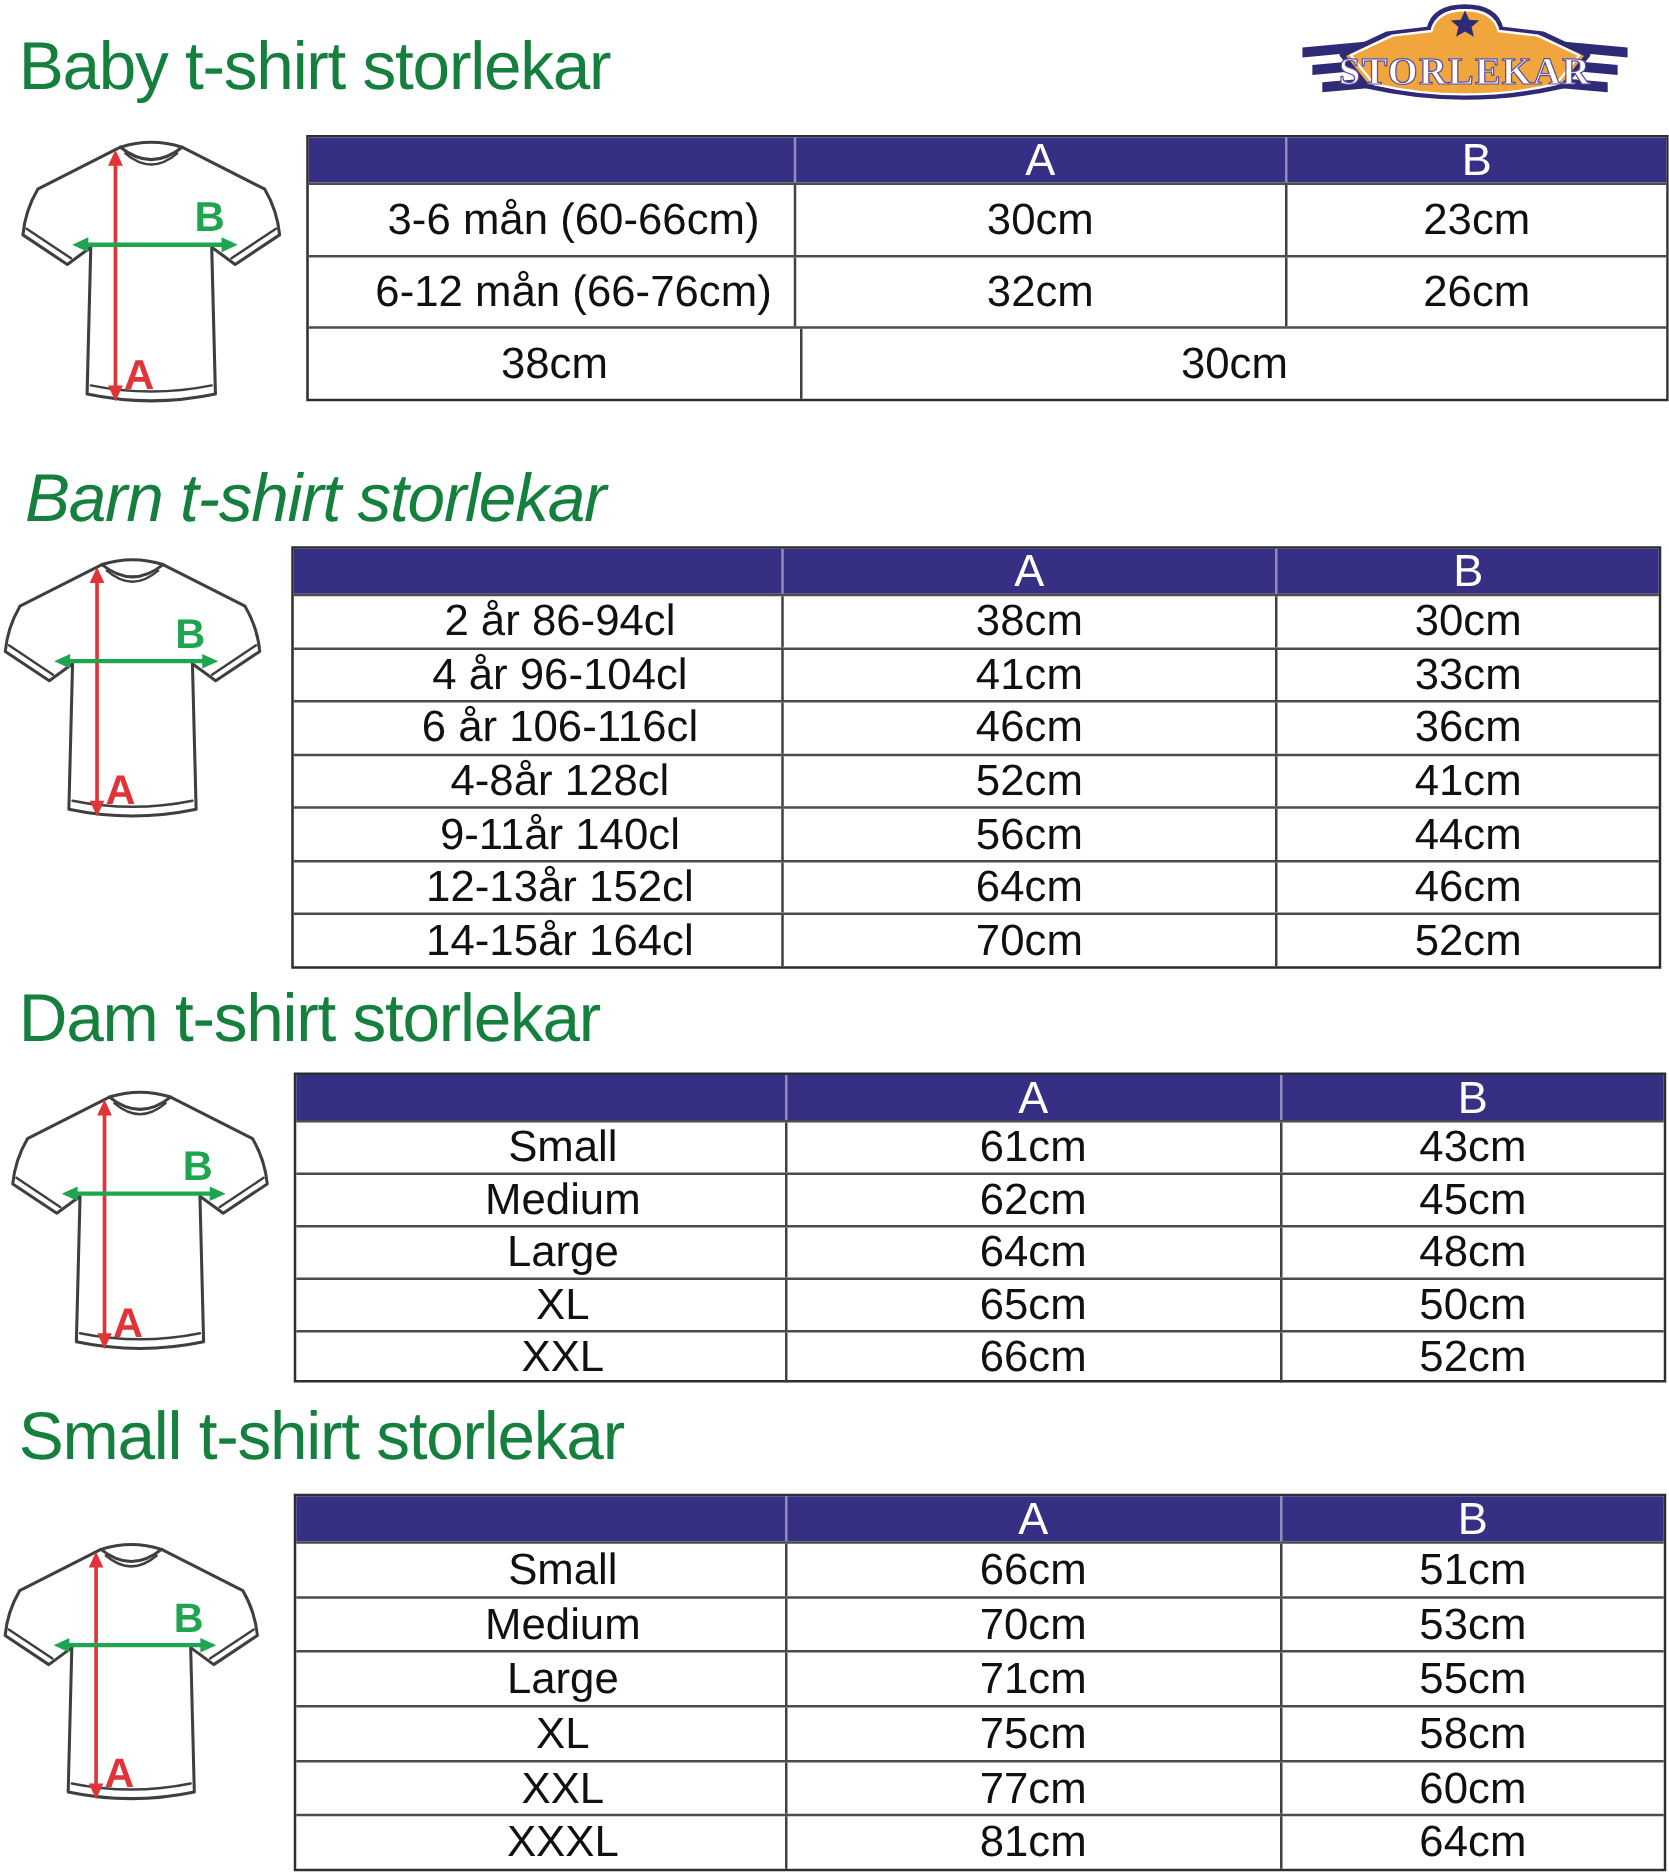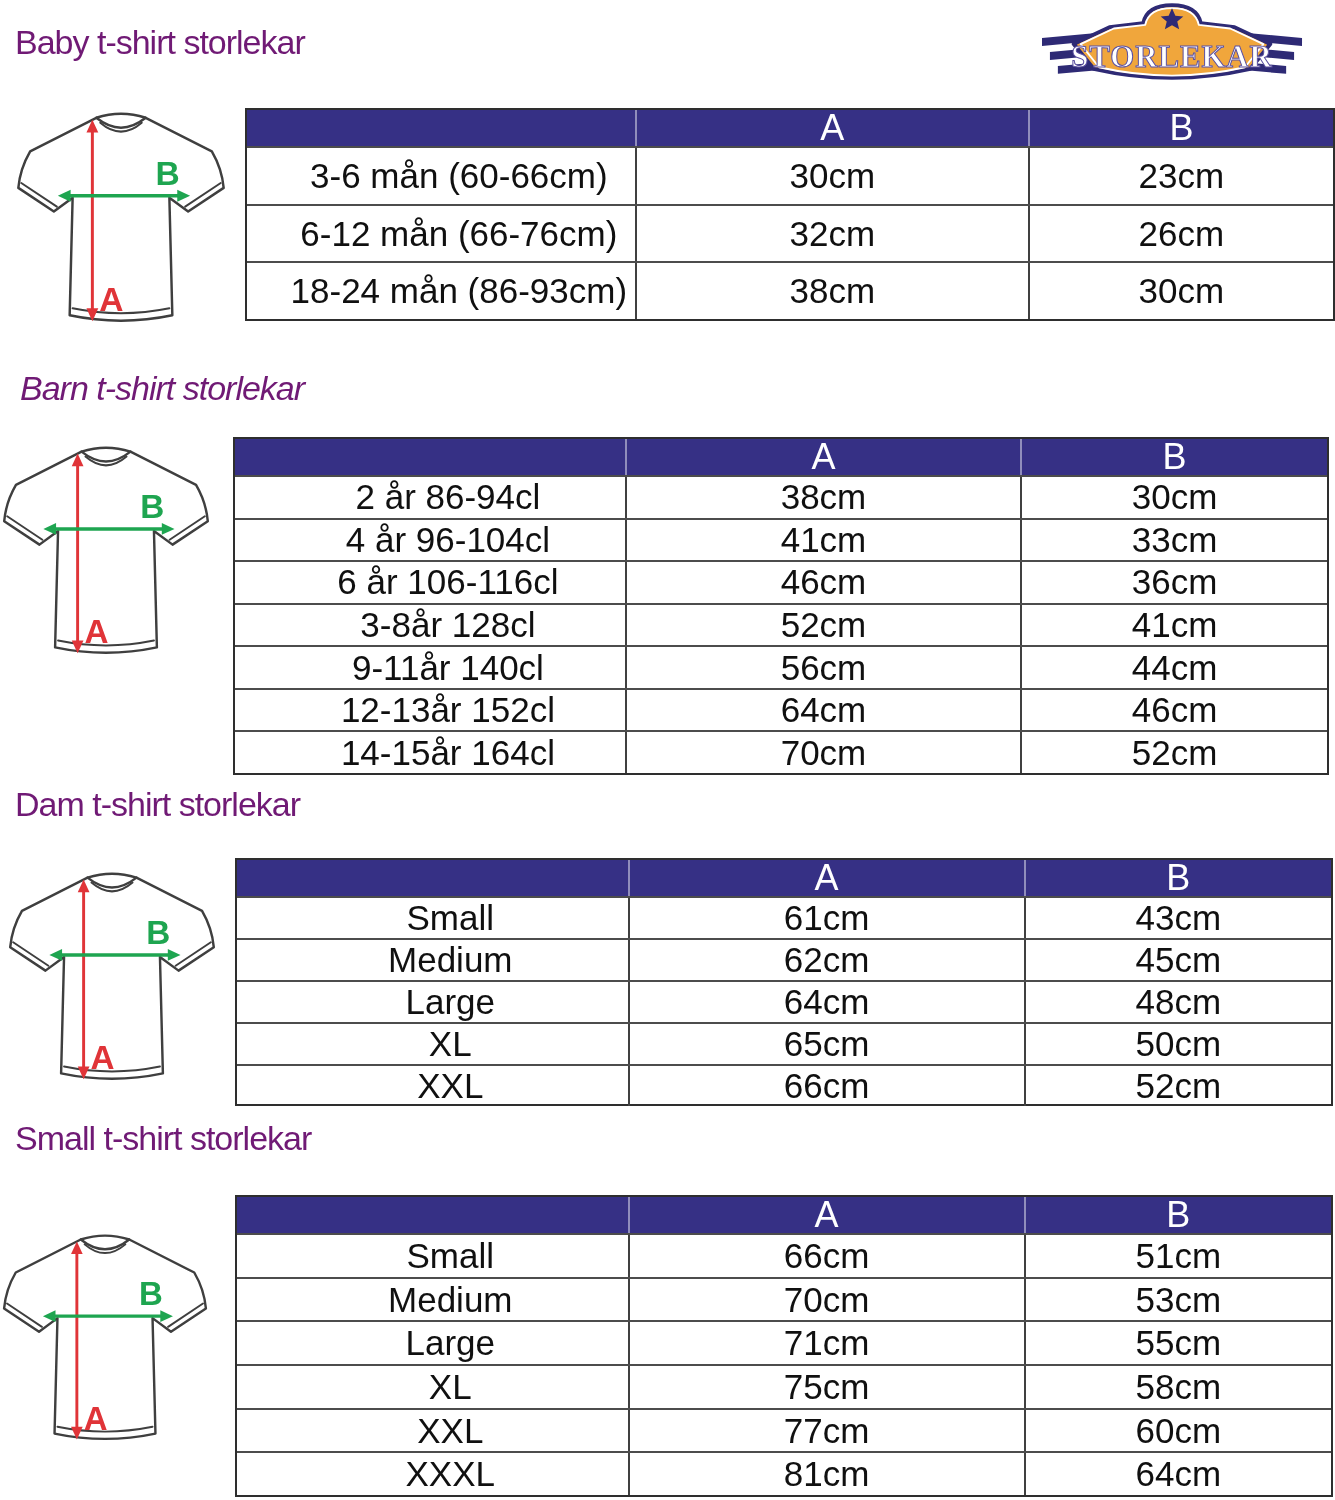--- a/index.html
+++ b/index.html
@@ -1,19 +1,19 @@
 <!DOCTYPE html>
 <html><head>
 <meta charset="utf-8">
 <style>
   html,body{margin:0;padding:0;width:1335px;height:1500px;overflow:hidden;background:#ffffff;
             font-family:"Liberation Sans",sans-serif;}
   .stage{position:relative;width:1335px;height:1500px;background:#fff;}
 
-  .sec-title{position:absolute;font-size:34px;letter-spacing:-1px;color:#701a75;white-space:nowrap;line-height:1.1;}
+  .sec-title{position:absolute;font-size:54px;letter-spacing:-1px;color:#15803d;white-space:nowrap;line-height:1.1;}
 
   .size-table{position:absolute;display:flex;flex-direction:column;box-sizing:border-box;
               border:2px solid #2e2e2e;background:#fff;}
   .thead{flex:0 0 36px;background:#363085;display:flex;}
   .th{box-sizing:border-box;display:flex;align-items:center;justify-content:center;
       color:#ffffff;font-size:36px;line-height:1;}
   .th + .th{border-left:2px solid rgba(255,255,255,0.45);}
   .tbody{flex:1;display:flex;flex-direction:column;}
   .tr{flex:1;display:flex;border-top:2px solid #4c4c4c;}
   .td{box-sizing:border-box;display:flex;align-items:center;justify-content:center;
@@ -96,21 +96,20 @@
           <div class="td c-label">3-6 mån (60-66cm)</div>
           <div class="td c-a">30cm</div>
           <div class="td c-b">23cm</div>
         </div>
         <div class="tr">
           <div class="td c-label">6-12 mån (66-76cm)</div>
           <div class="td c-a">32cm</div>
           <div class="td c-b">26cm</div>
         </div>
         <div class="tr">
-          <div class="td c-label">18-24 mån (86-93cm)</div>
           <div class="td c-a">38cm</div>
           <div class="td c-b">30cm</div>
         </div>
       </div>
   </div>
 
   <div class="sec-title" id="title-1">Barn t-shirt storlekar</div>
   <svg class="shirt" id="shirt-1" viewBox="0 0 230 235">
       <use href="#tshirt"></use>
     </svg>
@@ -130,21 +129,21 @@
           <div class="td c-label">4 år 96-104cl</div>
           <div class="td c-a">41cm</div>
           <div class="td c-b">33cm</div>
         </div>
         <div class="tr">
           <div class="td c-label">6 år 106-116cl</div>
           <div class="td c-a">46cm</div>
           <div class="td c-b">36cm</div>
         </div>
         <div class="tr">
-          <div class="td c-label">3-8år 128cl</div>
+          <div class="td c-label">4-8år 128cl</div>
           <div class="td c-a">52cm</div>
           <div class="td c-b">41cm</div>
         </div>
         <div class="tr">
           <div class="td c-label">9-11år 140cl</div>
           <div class="td c-a">56cm</div>
           <div class="td c-b">44cm</div>
         </div>
         <div class="tr">
           <div class="td c-label">12-13år 152cl</div>

